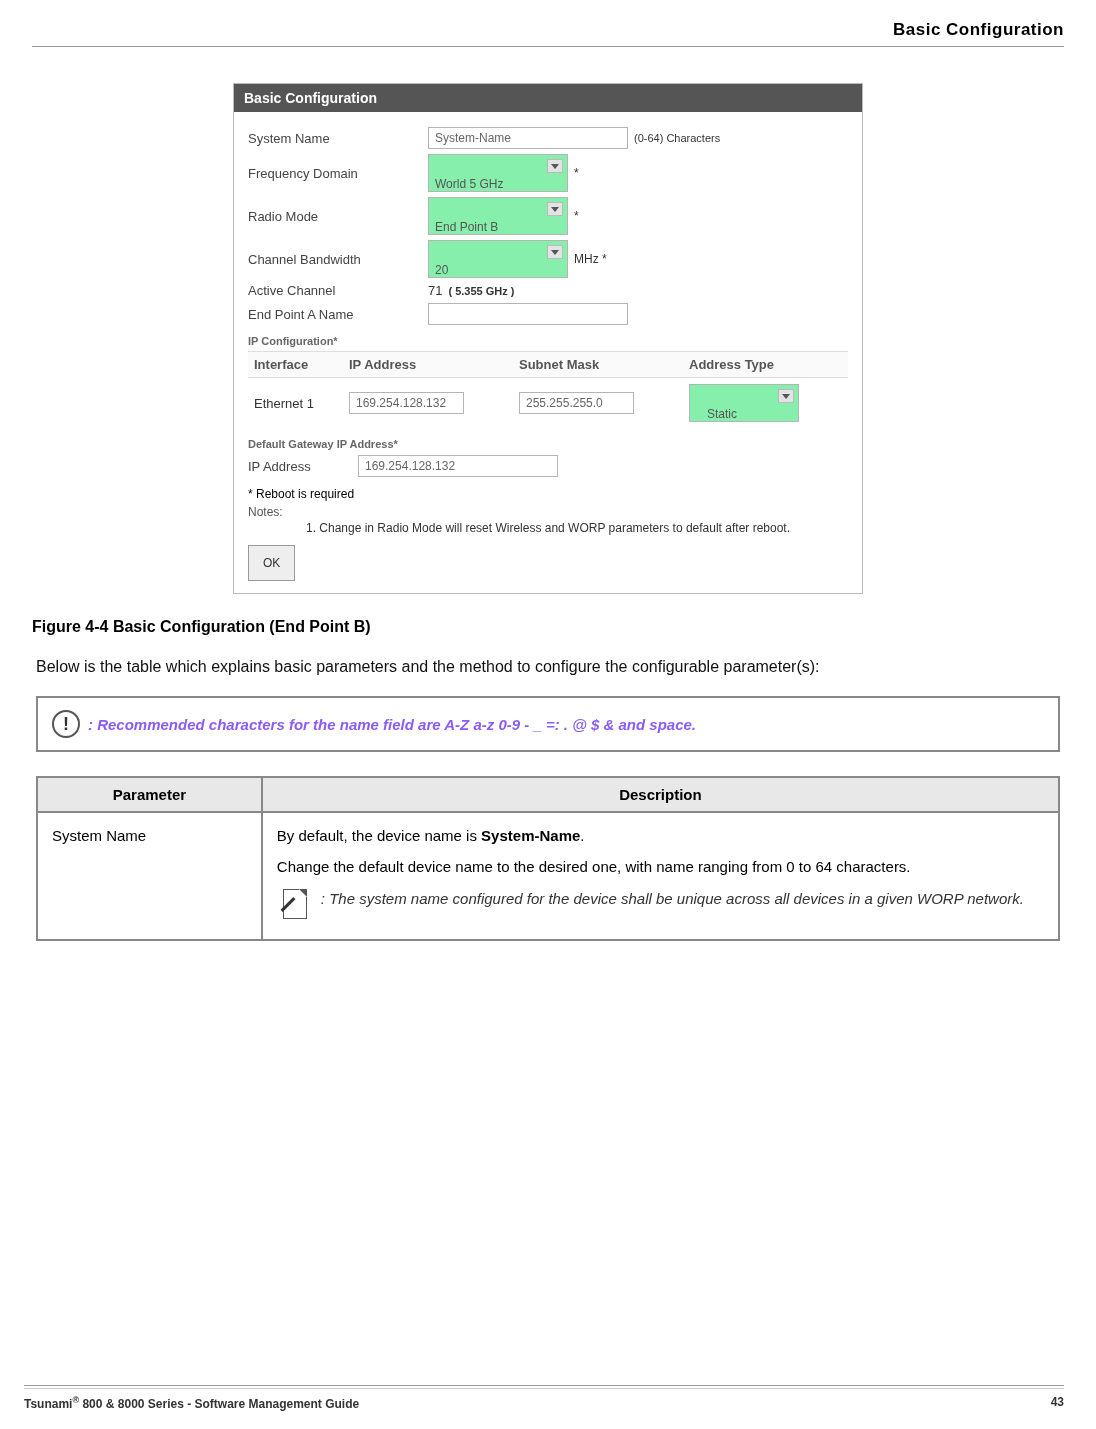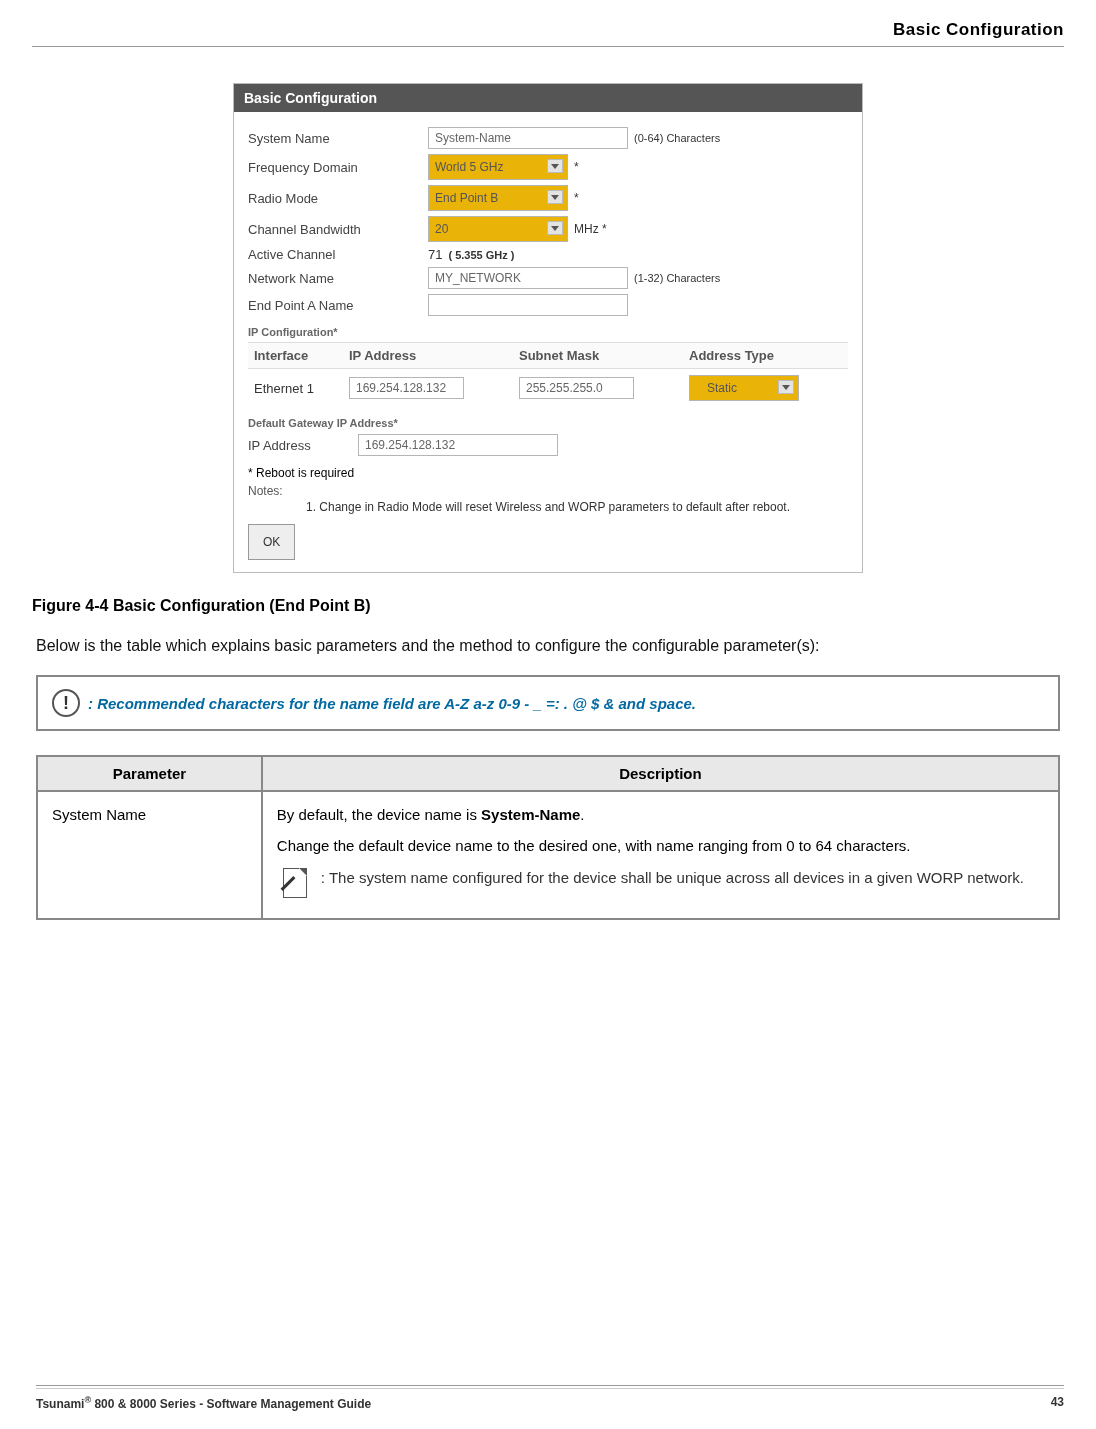--- a/index.html
+++ b/index.html
@@ -38,23 +38,23 @@
   .ss-body { padding: 10px 14px 12px 14px; }
   .row { display:flex; align-items:center; margin: 5px 0; }
   .row .label { width: 180px; color:#444; }
   .txt {
     border:1px solid #b5b5b5; height:22px; padding:1px 6px;
     font-size:12px; color:#666; background:#fff;
   }
   .txt.w1 { width: 200px; }
   .txt.w2 { width: 115px; }
   .sel {
-    border:1px solid #b5b5b5; height:26px; width:140px;
-    background:#eab308; font-size:12px; color:#555; position:relative;
-    display:inline-flex; align-items:center; padding-left:6px;
+    border:1px solid #b5b5b5; height:38px; width:140px;
+    background:#86efac; font-size:12px; color:#555; position:relative;
+    display:inline-flex; align-items:flex-end; padding-left:6px;
   }
   .sel::after{
     content:""; position:absolute; right:4px; top:4px; width:14px; height:12px;
     background:#e3e3e3; border:1px solid #bbb;
   }
   .sel .caret{
     position:absolute; right:8px; top:9px; width:0;height:0;
     border-left:4px solid transparent;border-right:4px solid transparent;
     border-top:5px solid #555; z-index:2;
   }
@@ -82,21 +82,21 @@
   .intro{font-size:16px; color:#111; margin-bottom:20px; padding:0 4px;}
   .callout{
     border:2px solid #888; padding:12px 14px; margin:0 4px 24px 4px;
     display:flex; align-items:center; gap:8px;
   }
   .callout-icon{
     width:28px;height:28px;border:2px solid #555;border-radius:50%;
     display:flex;align-items:center;justify-content:center;flex:0 0 28px;
   }
   .callout-icon .bang{font-weight:bold;font-size:18px;color:#333;line-height:1;}
-  .callout-text{font-style:italic;font-weight:bold;color:#0369a1;font-size:15px;}
+  .callout-text{font-style:italic;font-weight:bold;color:#8b5cf6;font-size:15px;}
   table.param{
     width: calc(100% - 8px); margin: 0 4px; border-collapse:collapse;
     font-size:15px;
   }
   table.param th{
     background:#e8e8e8; border:2px solid #888; padding:8px 10px; font-weight:bold;
   }
   table.param td{
     border:2px solid #888; padding:14px 14px; vertical-align:top;
   }
@@ -109,23 +109,23 @@
     position:absolute;right:4px;top:0;width:24px;height:30px;border:1.5px solid #555;background:#fff;
   }
   .note-icon .fold{
     position:absolute;right:4px;top:0;width:0;height:0;
     border-left:8px solid #fff;border-top:8px solid #555;
   }
   .note-icon .pen{
     position:absolute;left:2px;top:14px;width:18px;height:3px;background:#333;
     transform:rotate(-45deg);
   }
-  .note-text{font-size:15px;color:#333;line-height:1.35;}
+  .note-text{font-style:italic;font-size:15px;color:#333;line-height:1.35;}
   .footer{
-    position:absolute; bottom:18px; left:36px; right:32px;
+    position:absolute; bottom:18px; left:24px; right:32px;
   }
   .footer-hr1{border:none;border-top:1px solid #999;margin-bottom:2px;}
   .footer-hr2{border:none;border-top:1px solid #ccc;margin-bottom:6px;}
   .footer-line{display:flex;justify-content:space-between;font-size:12px;font-weight:bold;color:#333;}
   .footer-line sup{font-size:9px;}
 </style>
 </head>
 <body>
 
 <div class="header-title">Basic Configuration</div>
@@ -160,25 +160,20 @@
       <div class="sel">
           <span>20</span>
           <span class="caret"></span>
         </div>
       <span class="suffix">MHz *</span>
     </div>
     <div class="row">
       <div class="label">Active Channel</div>
       <span>71</span>
       <span class="suffix small" style="font-weight:bold;">( 5.355 GHz )</span>
-    </div>
-    <div class="row">
-      <div class="label">Network Name</div>
-      <input class="txt w1" value="MY_NETWORK" style="">
-      <span class="suffix small">(1-32) Characters</span>
     </div>
     <div class="row">
       <div class="label">End Point A Name</div>
       <input class="txt w1" value="" style="">
     </div>
 
     <div class="sect-hd">IP Configuration*</div>
     <div class="tblhd">
       <div class="col-if">Interface</div>
       <div class="col-ip">IP Address</div>

